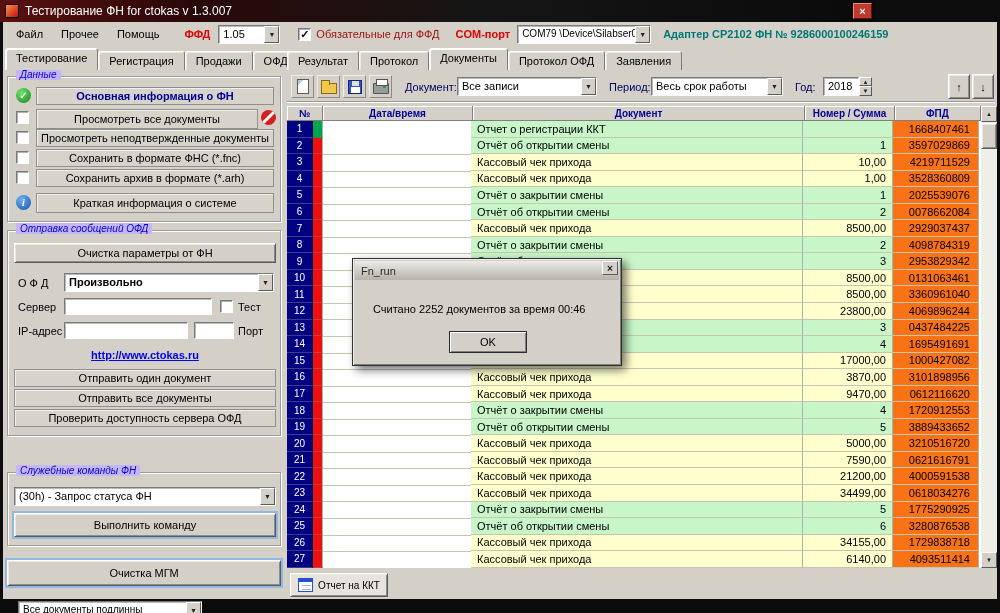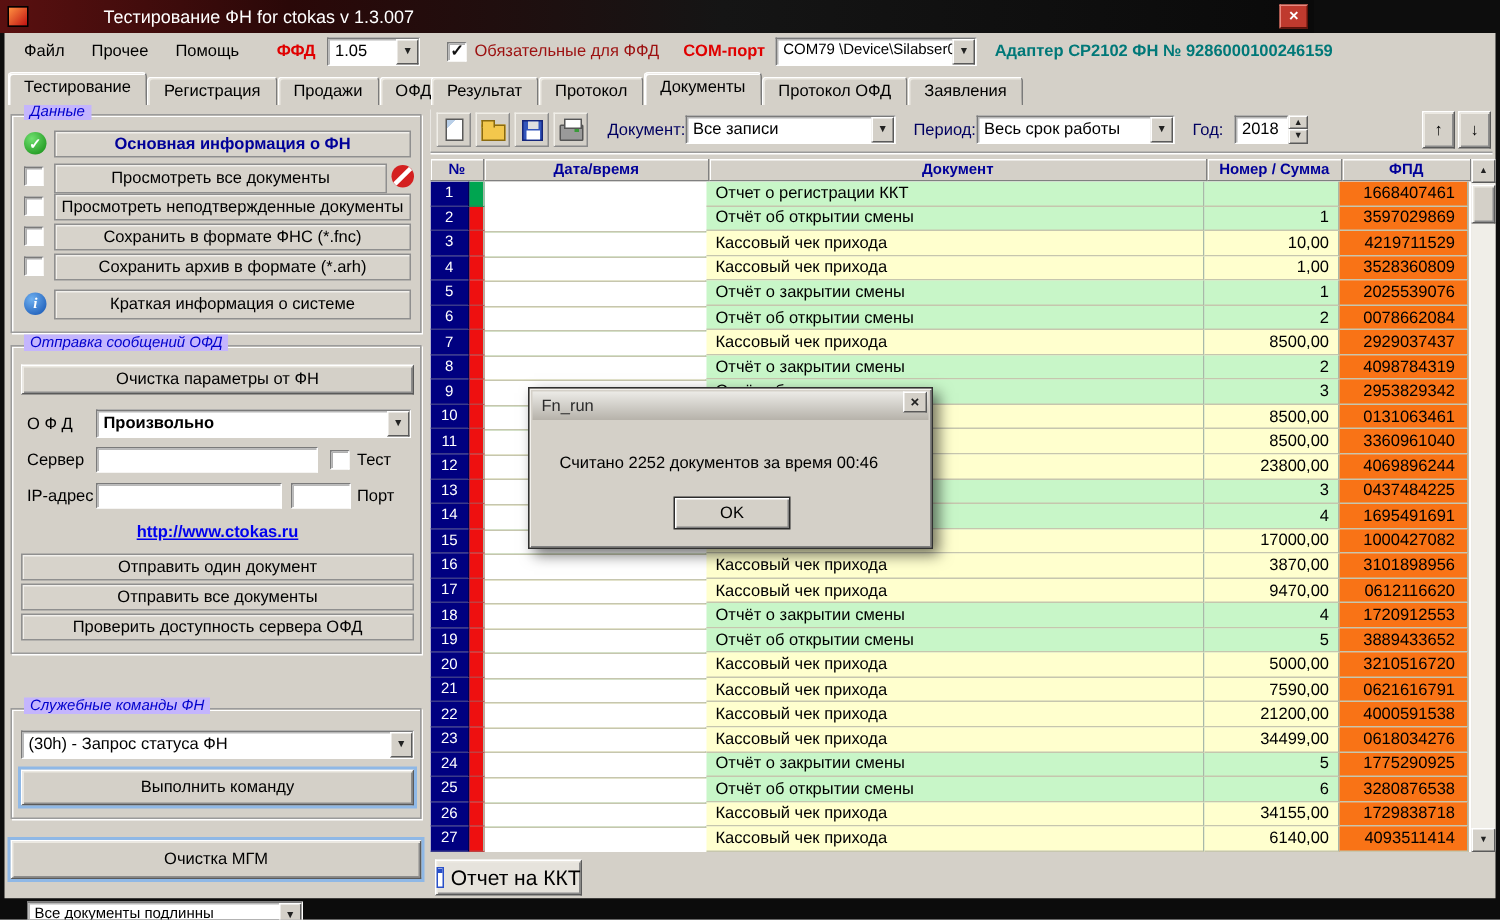--- a/index.html
+++ b/index.html
@@ -14,21 +14,21 @@
   .sunk   { background:#fff; border:1px solid; border-color:#7a7a7a #fff #fff #7a7a7a;
             box-shadow:inset 1px 1px 0 #b8b8b8; }
   .fbtn   { background:#d7d3cb; border:1px solid #8f8f8f; box-shadow:inset 1px 1px 0 #f2f0ec;
             display:flex; align-items:center; justify-content:center; font-size:11px; white-space:nowrap; overflow:hidden; }
   .btn    { display:flex; align-items:center; justify-content:center; font-size:11px; cursor:default; white-space:nowrap; }
   .focusblue { outline:2px solid #8fb8e6; outline-offset:0px; }
 
   
   .titlebar { left:0; top:0; width:876px; height:22px;
               background:linear-gradient(90deg,#5a1010 0%,#2a0808 22%,#151515 55%,#0a0a0a 100%);
-              display:flex; align-items:center;gap:44px; }
+              display:flex; align-items:center; }
   .titlebar .txt { color:#fff; font-size:12px; margin-left:6px; white-space:nowrap; }
   .ic-app { width:14px; height:14px; margin-left:5px; background:linear-gradient(135deg,#ff9040,#c01212); border:1px solid #000; }
   .closebtn { position:absolute; right:4px; top:3px; width:19px; height:16px; background:#bf3a2e;
               border:1px solid; border-color:#e8897f #5e120a #5e120a #e8897f; color:#fff;
               font-size:11px; font-weight:bold; display:flex; align-items:center; justify-content:center; }
 
   
   .main { left:3px; top:22px; width:994px; height:577px; background:#d4d0c8; }
 
   
@@ -499,21 +499,21 @@
       <div class="cell c-fpd">4093511414</div>
     </div>
     </div>
 
   <div class="abs sb" style="left:978px;top:84px;width:16px;height:462px">
     <div class="abs sbbtn" style="left:0;top:0">▲</div>
     <div class="abs raised" style="left:0;top:17px;width:16px;height:26px"></div>
     <div class="abs sbbtn" style="left:0;top:446px">▼</div>
   </div>
 
-  <div class="abs btn raised" style="left:287px;top:551px;width:98px;height:24px;gap:5px;font-size:14px;background:#e6e3dc">
+  <div class="abs btn raised" style="left:287px;top:551px;width:98px;height:24px;gap:5px;font-size:10px;background:#e6e3dc">
     <span class="ic-kkt"></span>
     <span>Отчет на ККТ</span>
   </div>
 </div>
 
 <div class="abs bstrip"></div>
 <span class="abs combo sunk" style="left:18px;top:601px;width:184px;height:18px;z-index:5">
   <span class="val" style="font-size:10px">Все документы подлинны</span>
   <span class="drop">▼</span>
 </span>

